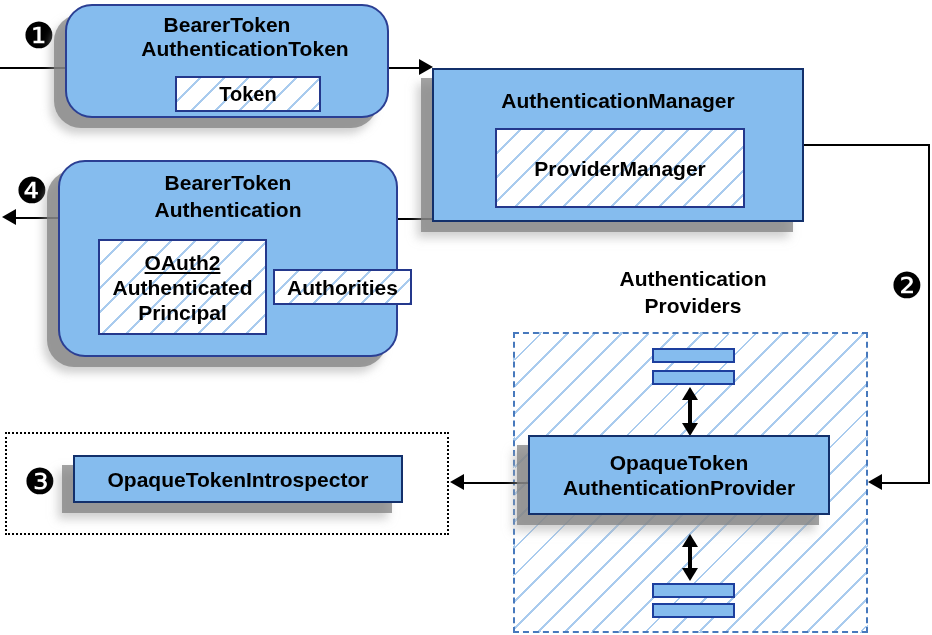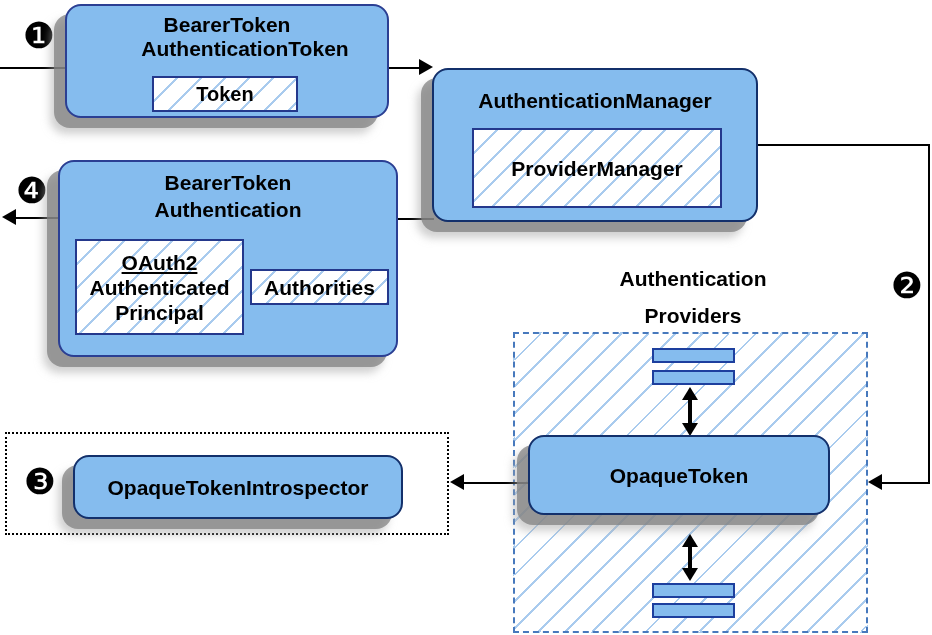--- a/index.html
+++ b/index.html
@@ -5,25 +5,26 @@
   html,body{margin:0;padding:0;background:#fff;}
   .canvas{
     position:relative;width:932px;height:635px;background:#fff;overflow:hidden;
     font-family:"Liberation Sans",sans-serif;font-weight:bold;color:var(--text,#000);
   }
   .node{
     position:absolute;background:var(--node-fill,#85bcee);
     border:2px solid var(--node-border,#13306b);box-sizing:border-box;
   }
   .rounded{border-radius:27px;border-color:var(--rounded-border,#2b3f93);}
-  .shadow{box-shadow:-11px 10px 0 rgba(128,128,128,0.72), -15px 16px 9px rgba(170,170,170,0.55);border-radius:16px;}
+  .shadow{box-shadow:-11px 10px 0 rgba(128,128,128,0.72), -15px 16px 9px rgba(170,170,170,0.55);}
   .inner{
     position:absolute;background-color:#fff;border:2px solid var(--inner-border,#24388c);
     box-sizing:border-box;display:flex;flex-direction:column;align-items:center;justify-content:center;
     text-align:center;
+    margin-left:23px;
   }
   .hatch{background-image:repeating-linear-gradient(135deg,rgba(0,0,0,0) 0 15px,var(--hatch-line,#a9cbee) 15px 17px);}
   .hatch-lg{background-image:repeating-linear-gradient(135deg,rgba(0,0,0,0) 0 17px,var(--hatch-line,#a9cbee) 17px 19px);}
   .title{text-align:center;font-size:21px;line-height:24px;}
   .t20{font-size:20px;}
   .t21{font-size:21px;line-height:25px;}
   .line{position:absolute;background:var(--arrow,#000);}
   .tri{position:absolute;width:0;height:0;}
   .tri-right{border-top:8px solid transparent;border-bottom:8px solid transparent;border-left:14px solid var(--arrow,#000);}
   .tri-left{border-top:8px solid transparent;border-bottom:8px solid transparent;border-right:14px solid var(--arrow,#000);}
@@ -72,21 +73,21 @@
   <div class="node rounded shadow" style="left:65px;top:4px;width:324px;height:114px;">
     <div class="title" style="padding-top:7px;">
       <span style="display:block;">BearerToken</span>
       <span style="display:block;margin-left:36px;">AuthenticationToken</span>
     </div>
     <div class="inner hatch t20" style="left:85px;top:70px;width:146px;height:36px;">
       <span>Token</span>
     </div>
   </div>
 
-  <div class="node shadow" style="left:432px;top:68px;width:326px;height:154px;">
+  <div class="node shadow" style="left:432px;top:68px;width:372px;height:154px;">
     <div class="title" style="padding-top:19px;">
       <span>AuthenticationManager</span>
     </div>
     <div class="inner hatch t21" style="left:38px;top:58px;width:250px;height:80px;">
       <span>ProviderManager</span>
     </div>
   </div>
 
   <div class="node rounded shadow" style="left:58px;top:160px;width:340px;height:197px;">
     <div class="title" style="padding-top:7px;line-height:27px;">
@@ -98,38 +99,39 @@
       <span style="display:block;">Authenticated</span>
       <span style="display:block;">Principal</span>
     </div>
     <div class="inner hatch t21" style="left:190px;top:107px;width:139px;height:36px;">
       <span>Authorities</span>
     </div>
   </div>
 
   <div class="label" style="left:573px;top:265px;width:240px;">
     <span style="display:block;">Authentication</span>
-    <span style="display:block;margin-top:10px;">Providers</span>
+    <span style="display:block;">Providers</span>
   </div>
 
   <div class="bar" style="left:652px;top:348px;width:83px;height:15px;"></div>
   <div class="bar" style="left:652px;top:370px;width:83px;height:15px;"></div>
 
   <div class="line" style="left:688px;top:399px;width:4px;height:26px;"></div>
   <div class="tri tri-up" style="left:682px;top:387px;"></div>
   <div class="tri tri-down" style="left:682px;top:423px;"></div>
 
   <div class="node shadow flex-center t21" style="left:528px;top:435px;width:302px;height:80px;">
     <span style="display:block;">OpaqueToken</span>
+    <span style="display:block;">AuthenticationProvider</span>
   </div>
 
   <div class="line" style="left:688px;top:546px;width:4px;height:24px;"></div>
   <div class="tri tri-up" style="left:682px;top:534px;"></div>
   <div class="tri tri-down" style="left:682px;top:568px;"></div>
 
   <div class="bar" style="left:652px;top:583px;width:83px;height:15px;"></div>
   <div class="bar" style="left:652px;top:603px;width:83px;height:15px;"></div>
 
-  <div class="node shadow flex-center t21" style="left:73px;top:455px;width:330px;height:64px;">
+  <div class="node shadow flex-center t21" style="left:73px;top:455px;width:330px;height:48px;">
     <span>OpaqueTokenIntrospector</span>
   </div>
 
 </div>
 
 </body></html>

